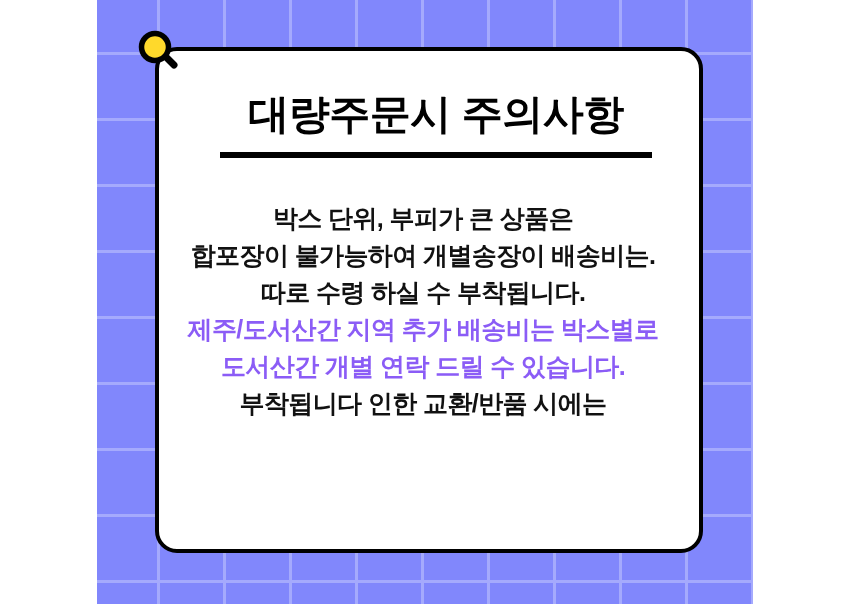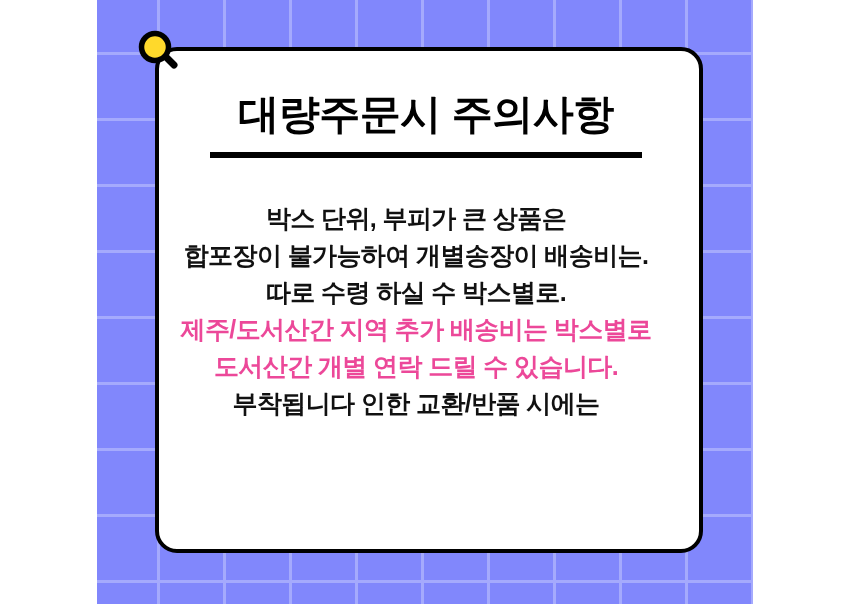--- a/index.html
+++ b/index.html
@@ -57,21 +57,21 @@
     width: 56px;
     height: 56px;
   }
   #magnifier svg {
     display: block;
   }
 
   
   #title-block {
     position: absolute;
-    left: 152px;
+    left: 162px;
     top: 88px;
     width: 548px;
     text-align: center;
   }
   #notice-title {
     font-size: 41px;
     font-weight: bold;
     color: #000000;
     letter-spacing: -0.5px;
     line-height: 52px;
@@ -80,35 +80,35 @@
   #title-rule {
     width: 432px;
     height: 6px;
     background: #000000;
     margin: 12px auto 0 auto;
   }
 
   
   #body-block {
     position: absolute;
-    left: 148px;
+    left: 155px;
     top: 200px;
     width: 536px;
     text-align: center;
   }
   .body-line {
     font-size: 25px;
     font-weight: bold;
     line-height: 37px;
     letter-spacing: -0.6px;
     white-space: nowrap;
     color: #111111;
   }
   .body-line.accent {
-    color: #ec4899;
+    color: #8b5cf6;
   }
 </style>
 </head>
 <body>
 
 <div id="stage">
 
   <div id="grid-backdrop"></div>
 
   <div id="notice-card"></div>
@@ -121,19 +121,19 @@
   </div>
 
   <div id="title-block">
     <div id="notice-title">대량주문시 주의사항</div>
     <div id="title-rule"></div>
   </div>
 
   <div id="body-block">
     <div class="body-line">박스 단위, 부피가 큰 상품은</div>
     <div class="body-line">합포장이 불가능하여 개별송장이 배송비는.</div>
-    <div class="body-line">따로 수령 하실 수 박스별로.</div>
+    <div class="body-line">따로 수령 하실 수 부착됩니다.</div>
     <div class="body-line accent">제주/도서산간 지역 추가 배송비는 박스별로</div>
     <div class="body-line accent">도서산간 개별 연락 드릴 수 있습니다.</div>
     <div class="body-line">부착됩니다 인한 교환/반품 시에는</div>
   </div>
 
 </div>
 
 </body></html>

